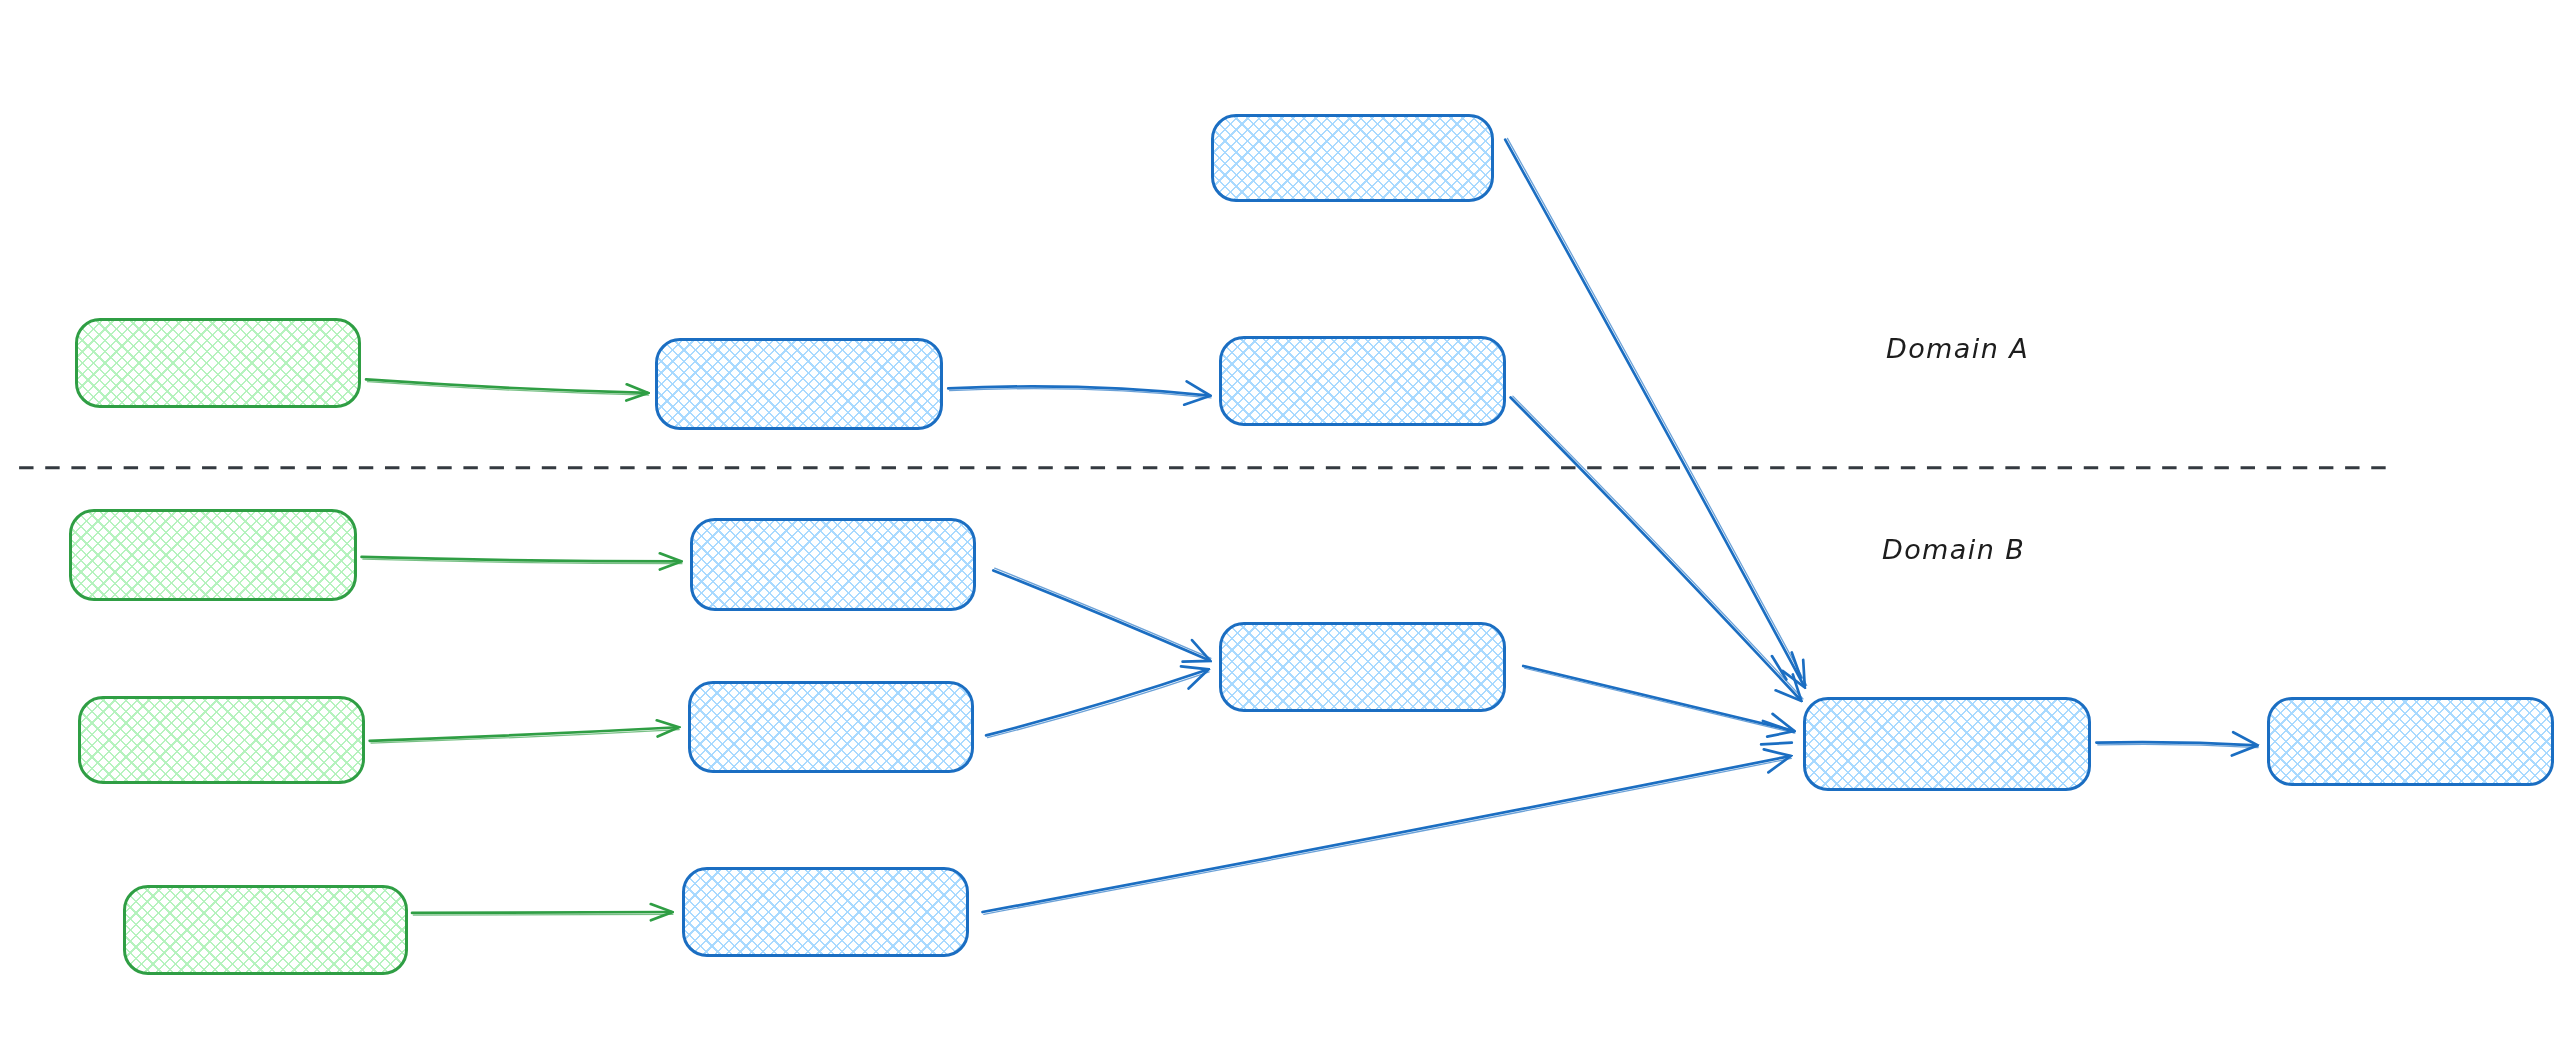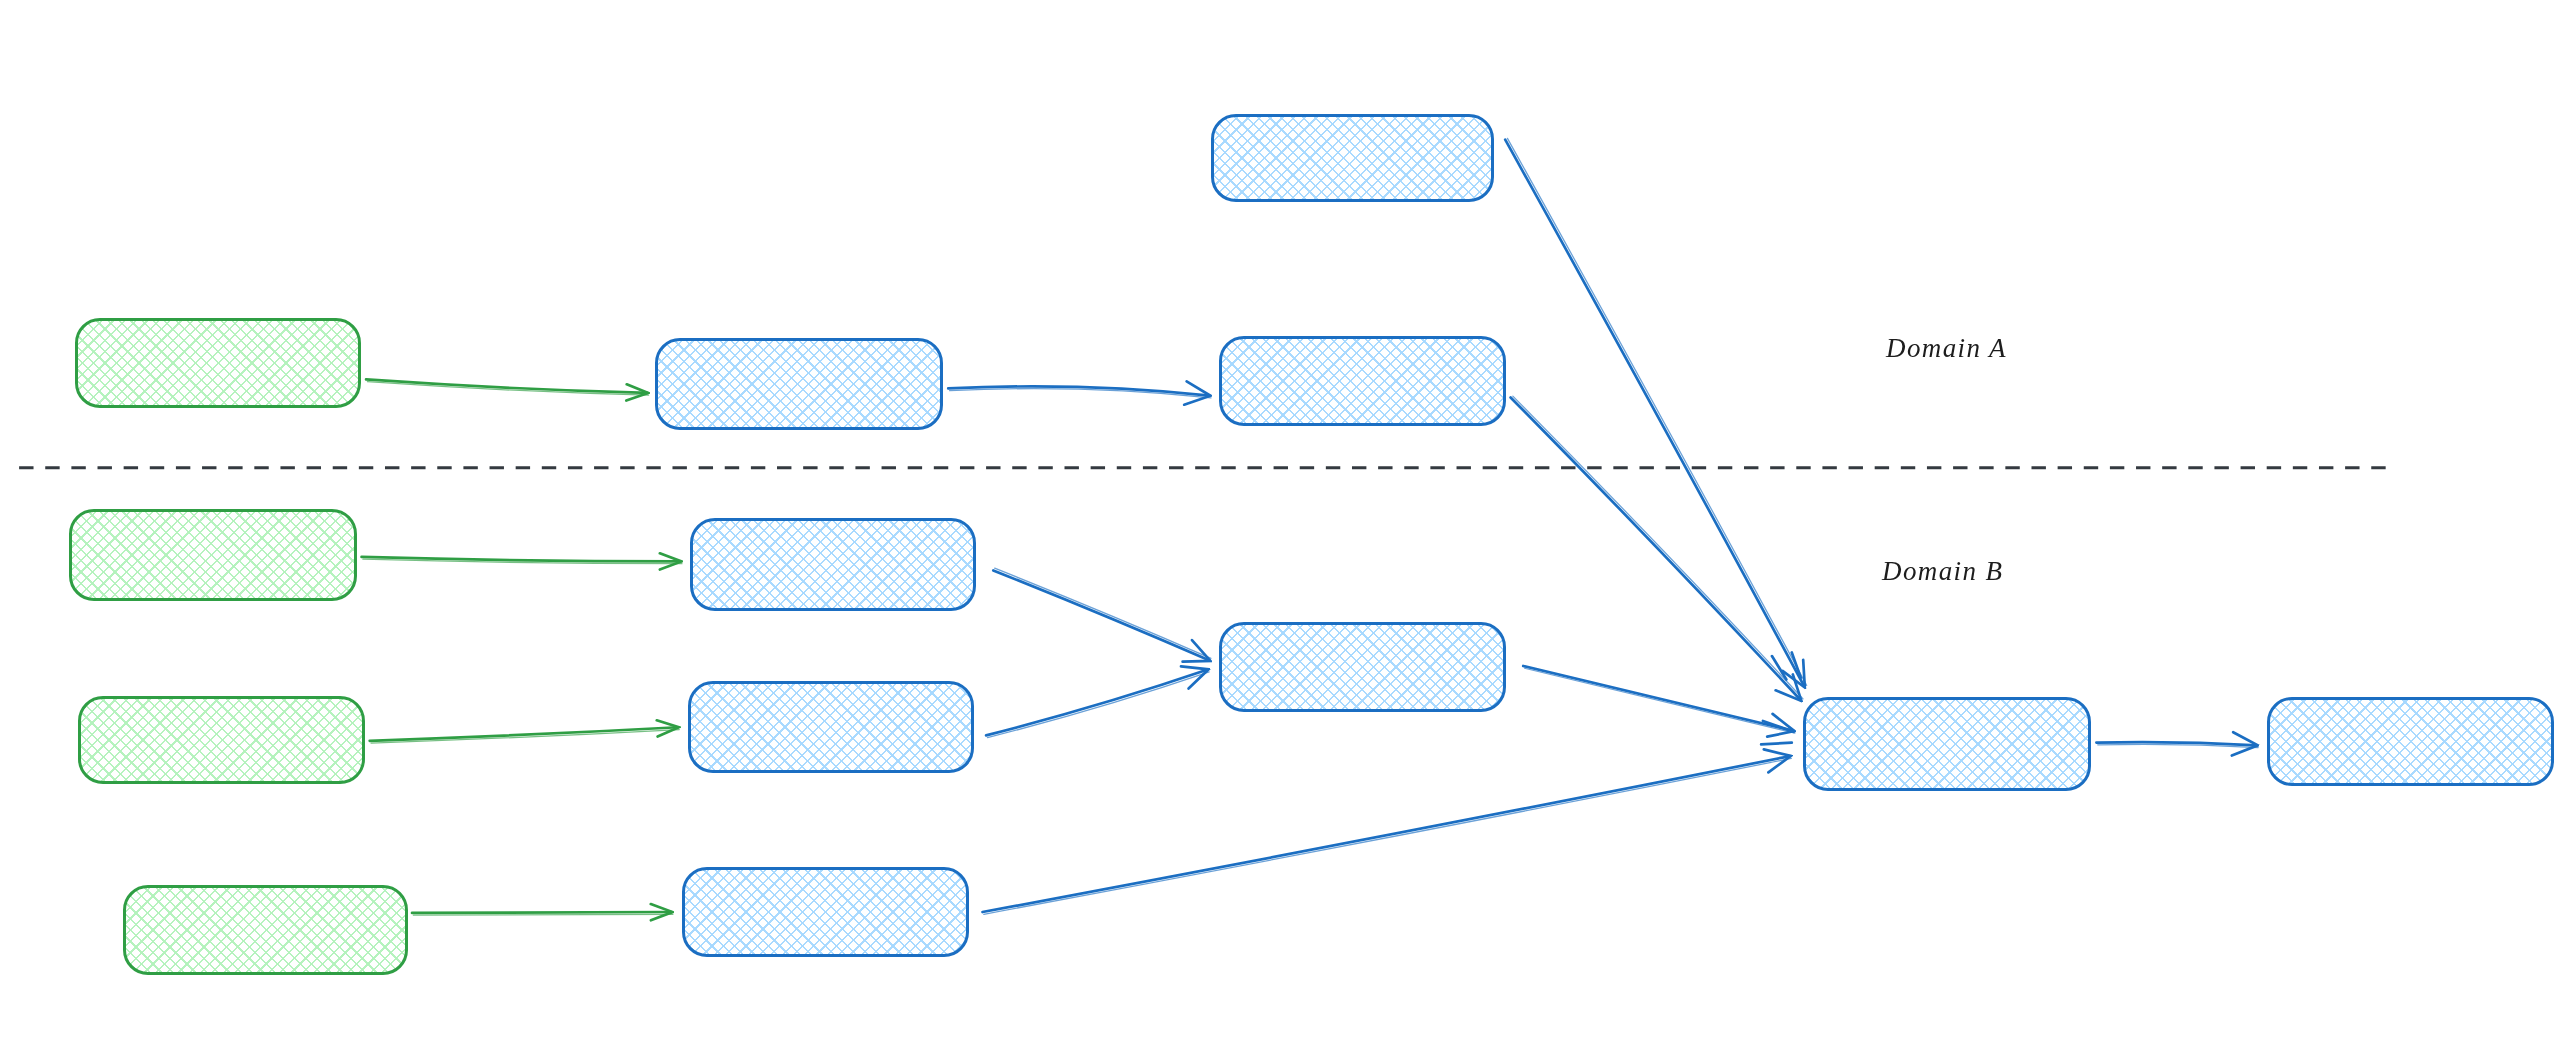--- a/index.html
+++ b/index.html
@@ -37,21 +37,20 @@
       #ffffff;
   }
   .region-label{
     position:absolute;
     font-size:27px;
     font-style:italic;
     font-weight:500;
     letter-spacing:1.4px;
     color:#1d1d1d;
     white-space:nowrap;
-    font-family:Liberation Serif, serif;
   }
 </style>
 </head>
 <body>
 
 <div class="canvas">
 
   <svg class="edge-layer" viewBox="0 0 2858 1164" xmlns="http://www.w3.org/2000/svg">
     <defs>
       <marker id="ah-blue" viewBox="-32 -16 34 32" refX="-1" refY="0" markerWidth="34" markerHeight="32" markerUnits="userSpaceOnUse" orient="auto">
@@ -128,16 +127,16 @@
   <div class="node green" style="left:78px;top:696px;width:287px;height:88px"></div>
   <div class="node blue" style="left:688px;top:681px;width:286px;height:92px"></div>
   <div class="node blue" style="left:1219px;top:622px;width:287px;height:90px"></div>
   <div class="node green" style="left:123px;top:885px;width:285px;height:90px"></div>
   <div class="node blue" style="left:682px;top:867px;width:287px;height:90px"></div>
 
   <div class="node blue" style="left:1803px;top:697px;width:288px;height:94px"></div>
   <div class="node blue" style="left:2267px;top:697px;width:287px;height:89px"></div>
 
   <div class="region-label" style="left:1886px;top:333px">Domain A</div>
-  <div class="region-label" style="left:1882px;top:556px">Domain B</div>
+  <div class="region-label" style="left:1882px;top:534px">Domain B</div>
 
 </div>
 
 
 </body></html>

